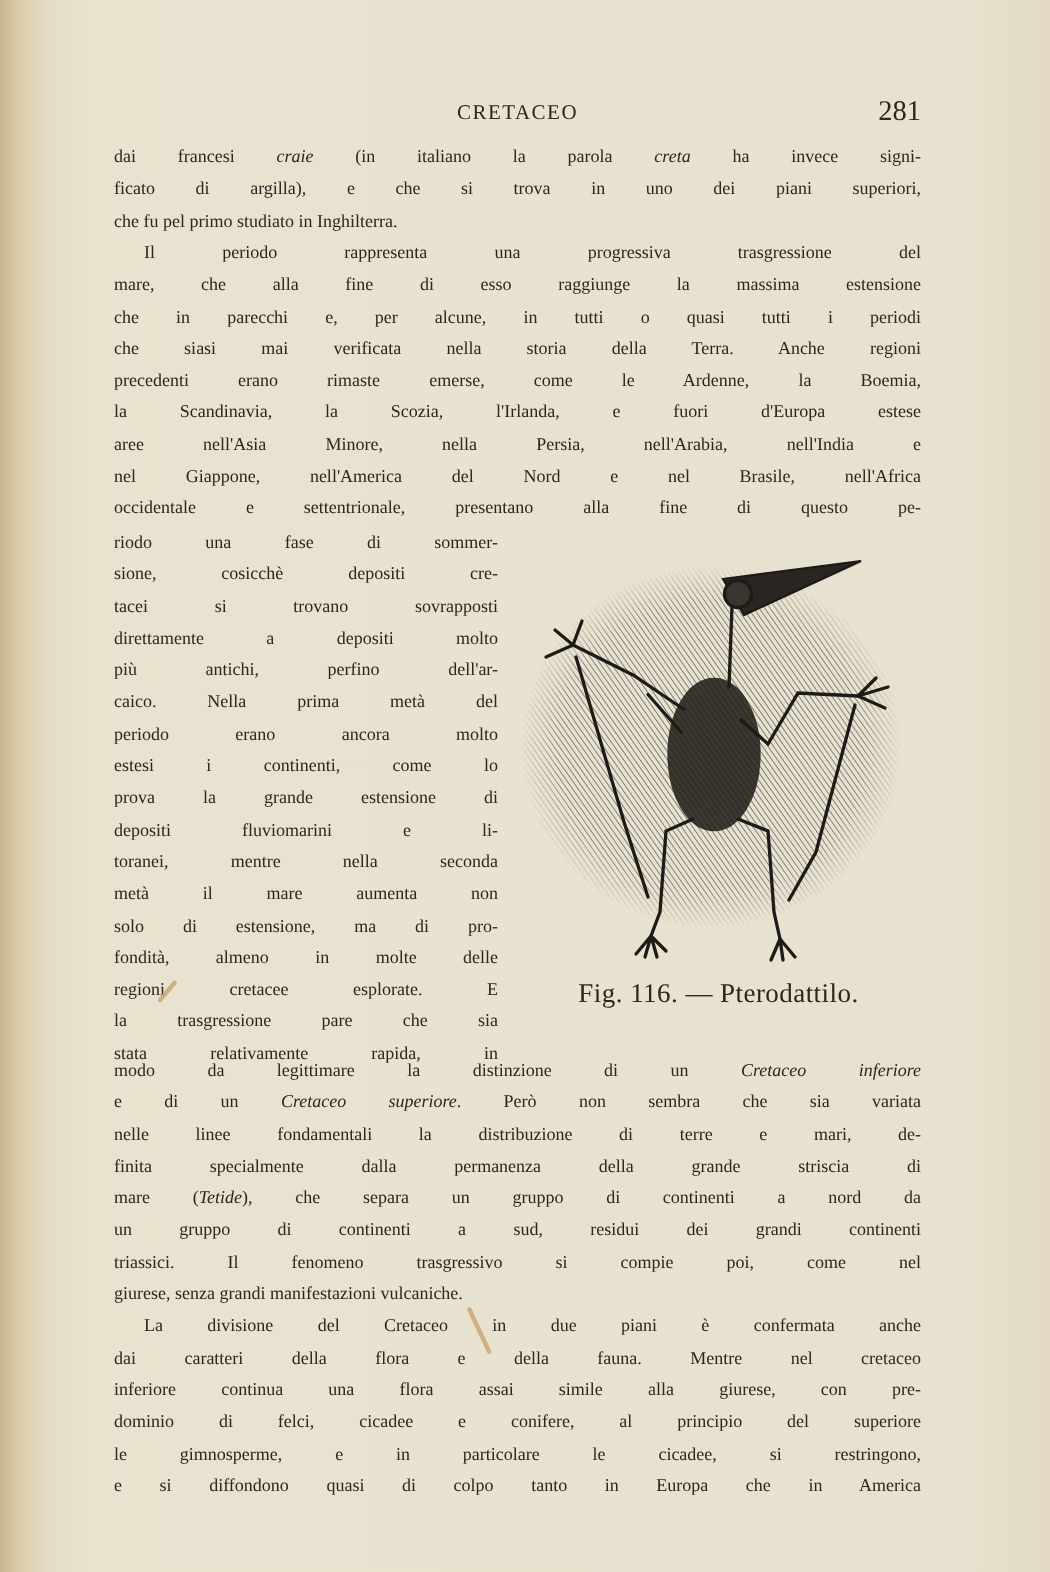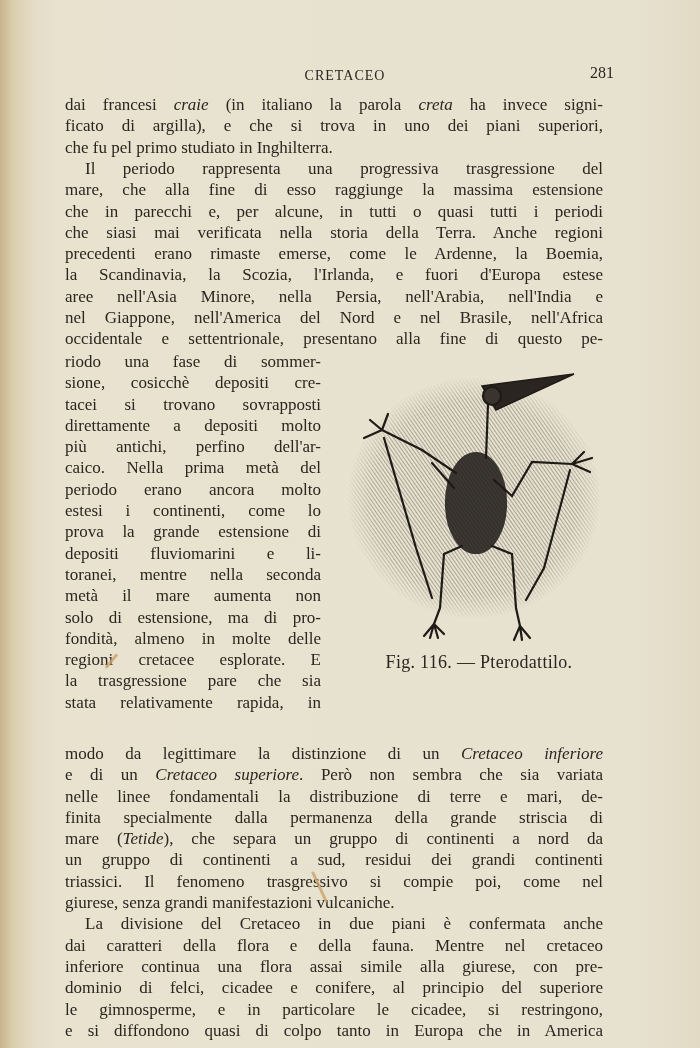--- a/index.html
+++ b/index.html
@@ -15,37 +15,37 @@
       linear-gradient(90deg, #c9b48c 0px, #dccfae 14px, #e4dcc6 34px, #e8e2cf 60px, #e7e1cf 640px, #e2dac4 700px);
   }
   .running-head {
     position: absolute; top: 64px; left: 76px; width: 538px; height: 22px;
   }
   .running-title {
     position: absolute; left: 0; right: 0; text-align: center;
     font-size: 14px; letter-spacing: 1px; top: 4px;
   }
   .page-number {
-    position: absolute; right: 0; top: 0; font-size: 16px;
+    position: absolute; right: 0; top: 0; font-size: 19px;
   }
   .text {
-    position: absolute; left: 65px; width: 538px;
-    font-size: 17px; line-height: 21.3px;
+    position: absolute; left: 76px; width: 538px;
+    font-size: 12px; line-height: 21.3px;
   }
   .line {
     display: block; white-space: nowrap; text-align: justify; text-align-last: justify;
     height: 21.3px;
   }
   .line.last { text-align-last: left; }
   .line.indent { padding-left: 20px; }
   .narrow { width: 256px; }
   .block1 { top: 94px; }
   .block2 { top: 158px; }
   .block3 { top: 351px; }
-  .block4 { top: 703px; margin-top: 40px; }
+  .block4 { top: 703px; }
   em { font-style: italic; }
   .figure {
     position: absolute; left: 344px; top: 368px; width: 270px; height: 300px;
   }
   .figure svg { position: absolute; left: 0; top: 0; }
   .caption {
     position: absolute; left: 0; right: 0; top: 284px; text-align: center;
     font-size: 18px; letter-spacing: 0.3px;
   }
   .mark {

